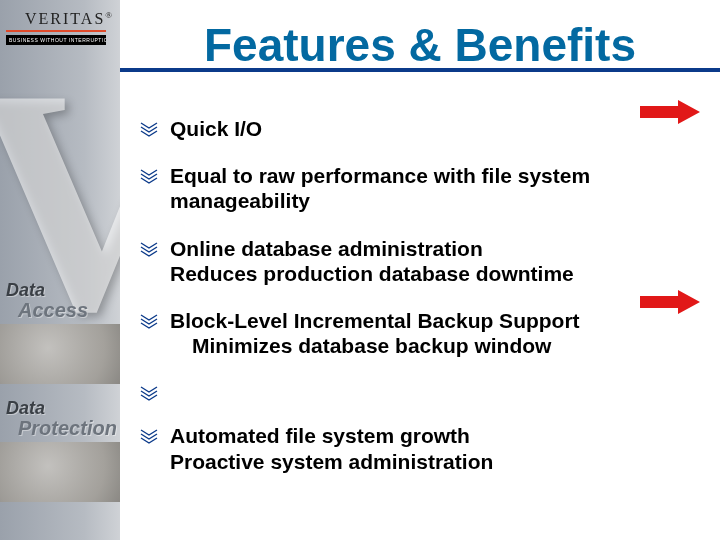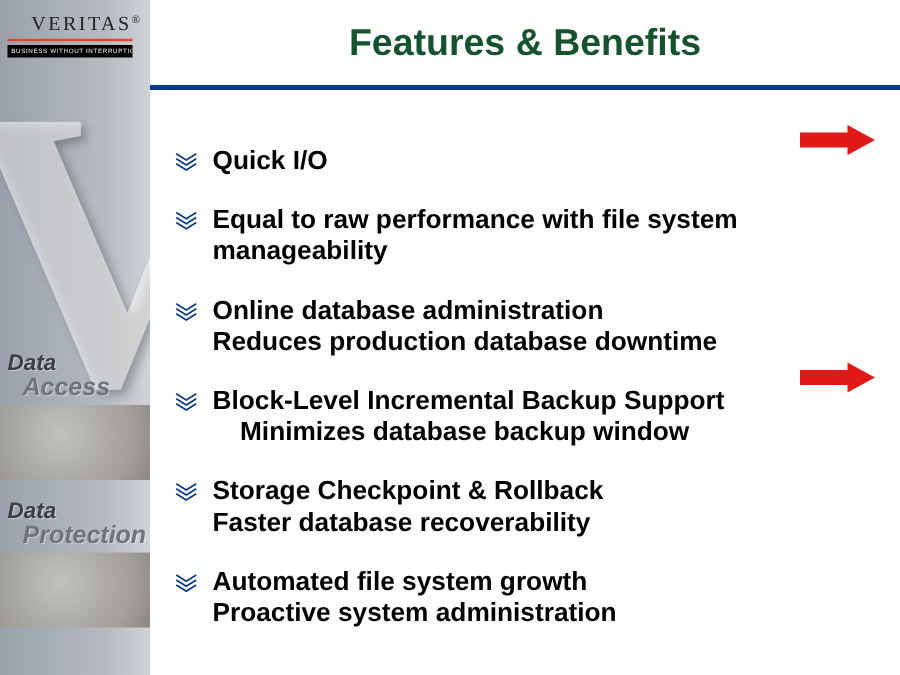--- a/index.html
+++ b/index.html
@@ -78,23 +78,23 @@
     height: 60px;
     background: radial-gradient(circle at 40% 40%, #c7c4bf 0%, #9e9a93 70%, #7e7b75 100%);
     opacity: 0.85;
   }
 
   
   .title {
     position: absolute;
     left: 150px; top: 18px;
     right: 30px;
-    font-size: 30px;
-    font-weight: 700;
-    color: #14532d;
+    font-size: 46px;
+    font-weight: 700;
+    color: #0369a1;
     text-align: center;
   }
   .title-rule {
     position: absolute;
     left: 120px; right: 0; top: 68px;
     height: 4px;
     background: #0b3a8a;
   }
 
   
@@ -238,24 +238,20 @@
     <div class="item">
       <span class="bullet">
         <svg viewBox="0 0 18 18">
             <g fill="none" stroke="#0b3a8a" stroke-width="1.4">
               <path d="M1 4 L9 9 L17 4"></path>
               <path d="M1 8 L9 13 L17 8"></path>
               <path d="M1 12 L9 17 L17 12"></path>
             </g>
           </svg>
       </span>
-      <span class="text">
-        <span>Storage Checkpoint &amp; Rollback</span>
-        <span class="line2">Faster database recoverability</span>
-      </span>
     </div>
 
     <div class="item">
       <span class="bullet">
         <svg viewBox="0 0 18 18">
             <g fill="none" stroke="#0b3a8a" stroke-width="1.4">
               <path d="M1 4 L9 9 L17 4"></path>
               <path d="M1 8 L9 13 L17 8"></path>
               <path d="M1 12 L9 17 L17 12"></path>
             </g>

